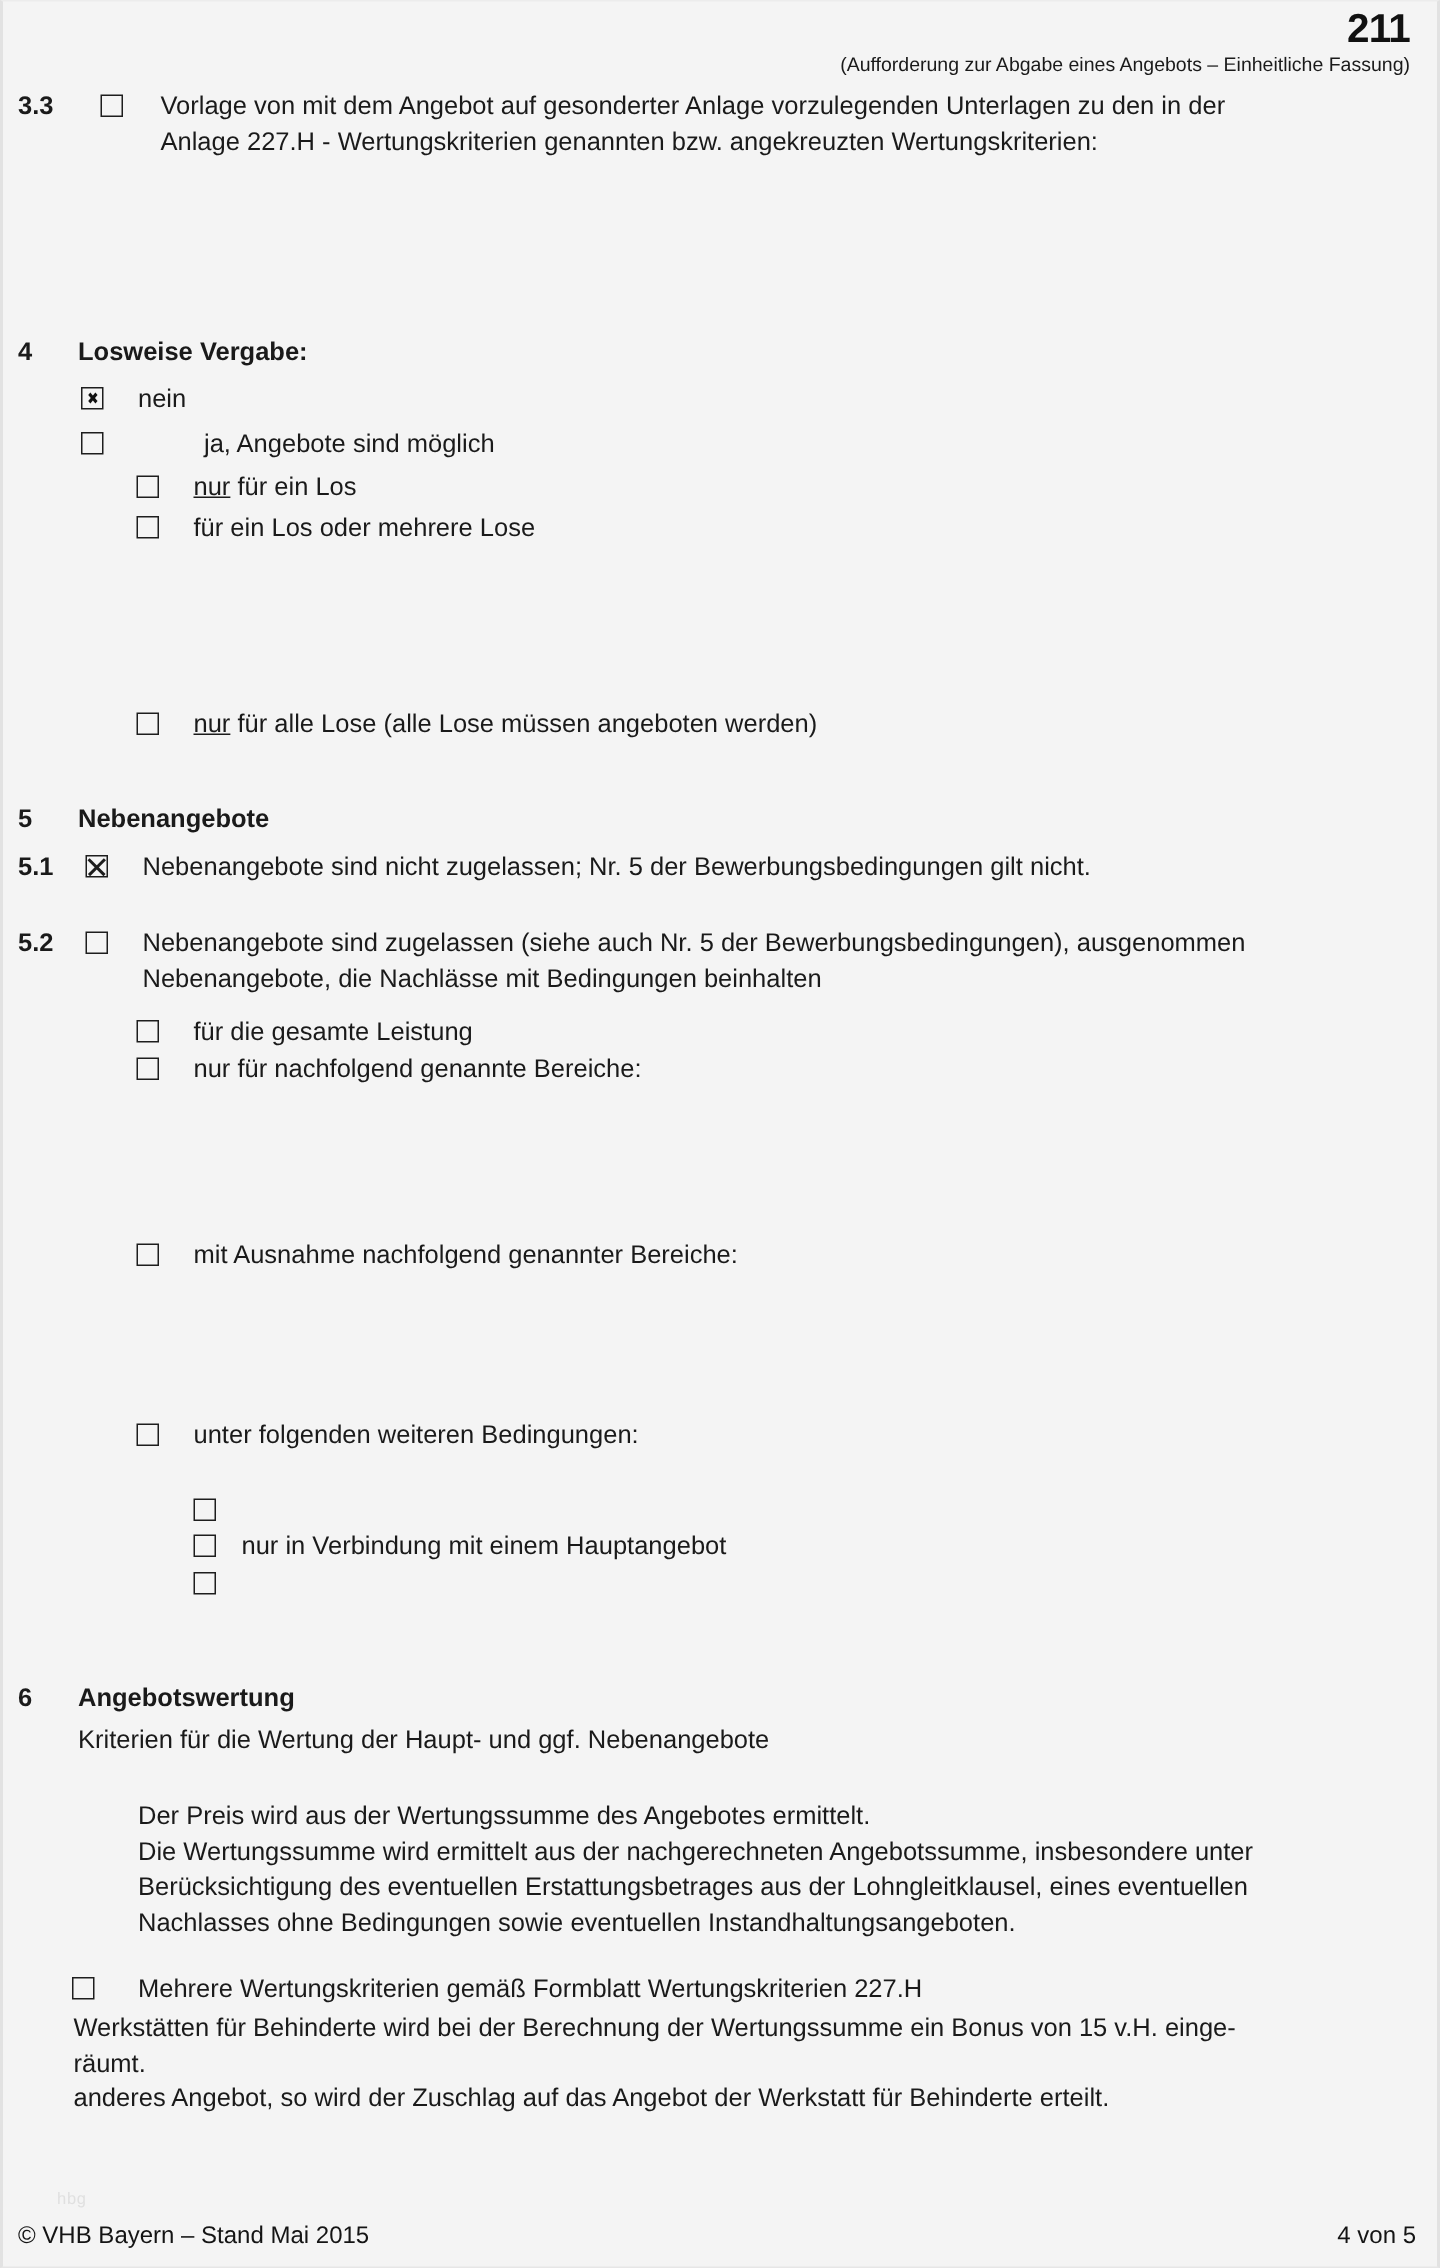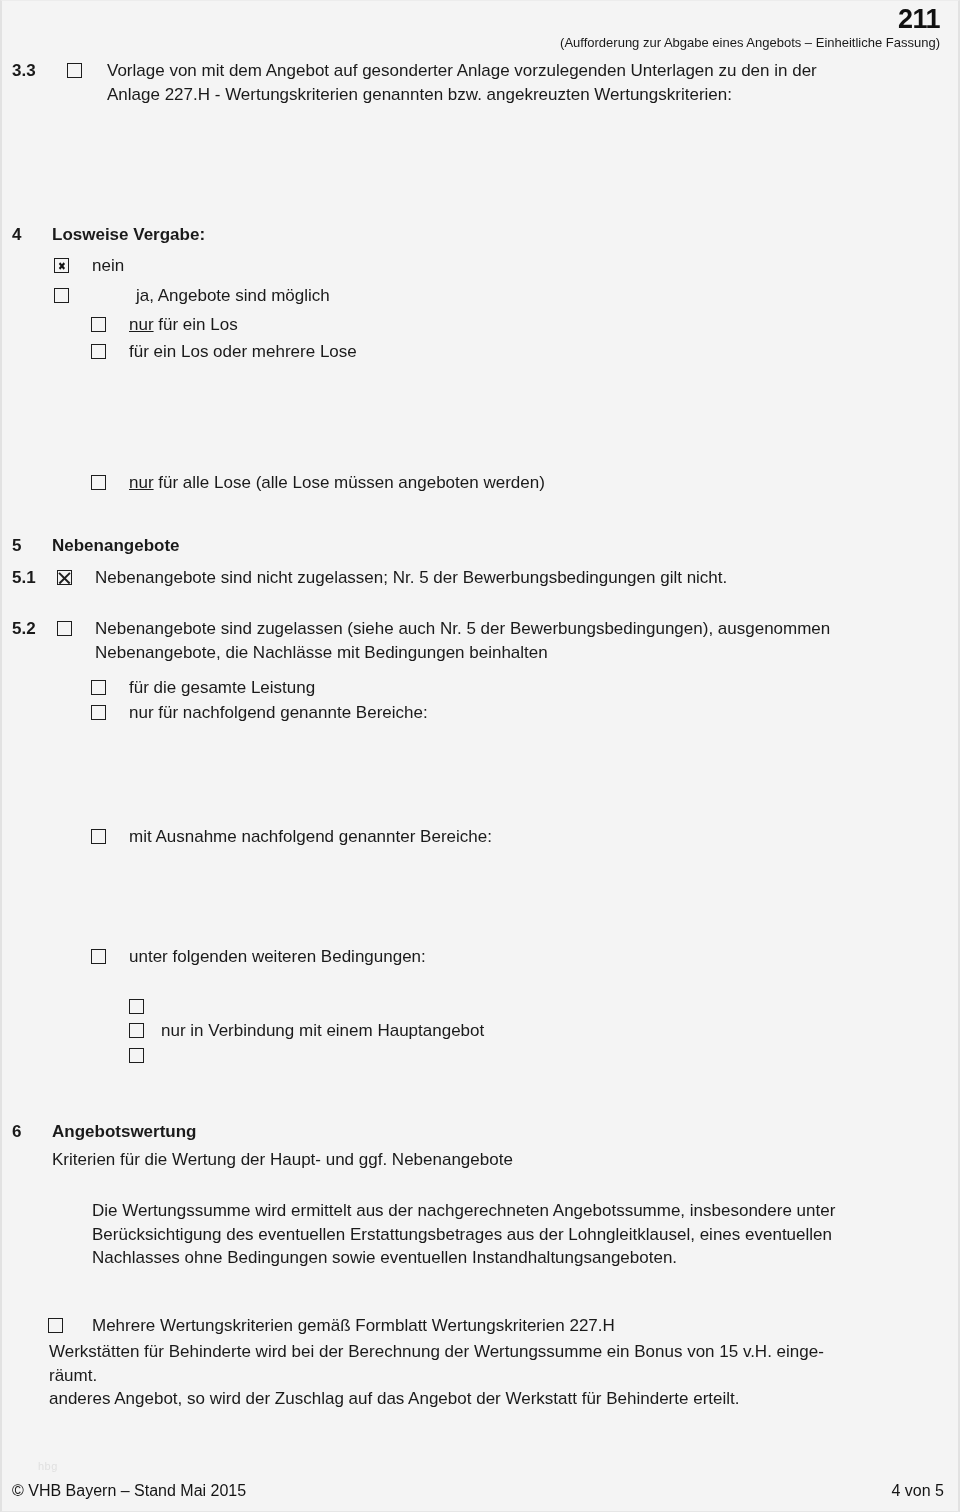--- a/index.html
+++ b/index.html
@@ -274,20 +274,21 @@
 
   <div class="row" style="left:10px; top:1119px;">
     <div class="num" style="width:40px;">6</div>
     <div class="txt bold">Angebotswertung</div>
   </div>
 
   <div class="txt" style="position:absolute; left:50px; top:1147px; width:890px;">Kriterien für die Wertung der Haupt- und ggf. Nebenangebote</div>
 
 
   <div style="position:absolute; left:90px; top:1198px; width:865px;" class="txt">
+    <div>Der Preis wird aus der Wertungssumme des Angebotes ermittelt.</div>
     <div>Die Wertungssumme wird ermittelt aus der nachgerechneten Angebotssumme, insbesondere unter</div>
     <div>Berücksichtigung des eventuellen Erstattungsbetrages aus der Lohngleitklausel, eines eventuellen</div>
     <div>Nachlasses ohne Bedingungen sowie eventuellen Instandhaltungsangeboten.</div>
   </div>
 
   <div class="row" style="left:46px; top:1313px; width:900px;">
     <div class="cb-wrap" style="width:44px;">
       <span class="cb"></span>
     </div>
     <div class="txt">Mehrere Wertungskriterien gemäß Formblatt Wertungskriterien 227.H</div>

